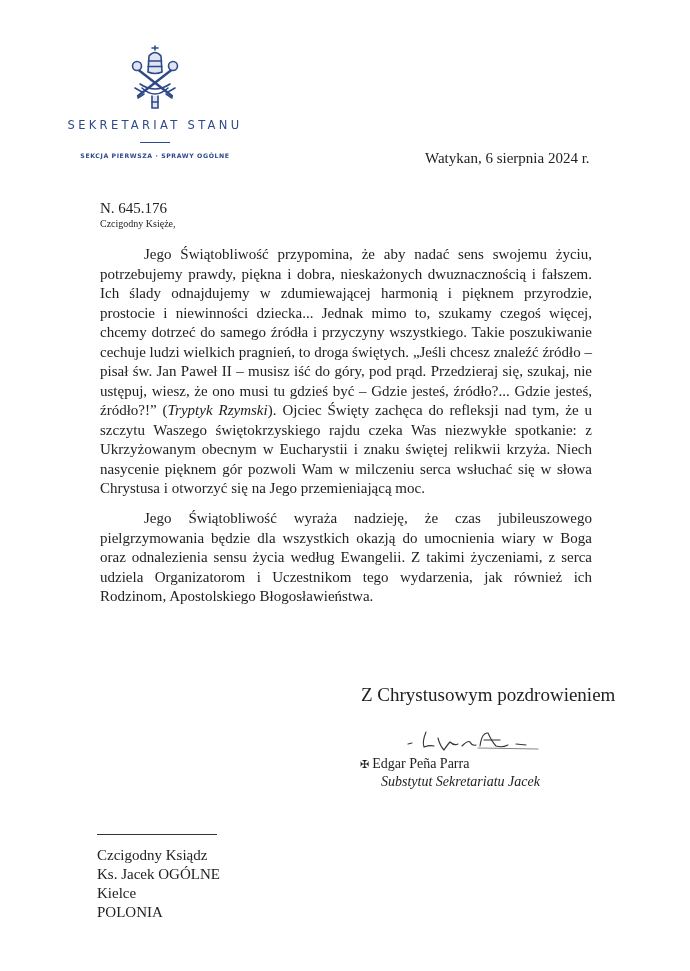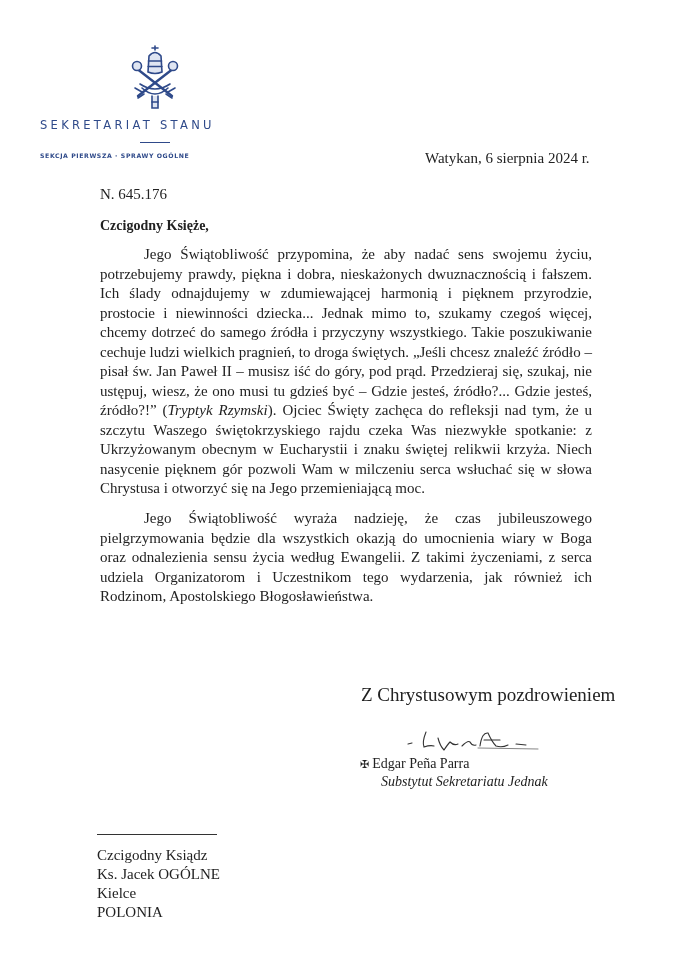--- a/index.html
+++ b/index.html
@@ -1,33 +1,33 @@
 <!DOCTYPE html>
 <html><head>
   <meta charset="utf-8">
   <style>
     html, body { margin: 0; padding: 0; background: #ffffff; }
     body {
       width: 690px; height: 971px; position: relative; overflow: hidden;
       font-family: "Liberation Serif", serif; color: #222222;
     }
-    .letterhead { position: absolute; left: 40px; top: 44px; width: 230px; color: #2f4a8a; }
+    .letterhead { position: absolute; left: 40px; top: 44px; width: 230px; text-align: center; color: #2f4a8a; }
     .crest { display: block; margin: 0 auto; width: 50px; height: 68px; }
     .org-name {
       font-family: "DejaVu Sans", sans-serif; font-size: 11.5px; letter-spacing: 3.3px;
       margin-top: 6px; color: #2f4a8a;
     }
     .lh-rule { width: 30px; height: 1px; background: #2f4a8a; margin: 10px auto 0; }
     .section {
       font-family: "DejaVu Sans", sans-serif; font-size: 6.2px; font-weight: bold; letter-spacing: 0.6px;
       margin-top: 9px; color: #2f4a8a;
     }
     .date { position: absolute; left: 425px; top: 150px; font-size: 15px; }
-    .protocol { position: absolute; left: 100px; top: 186px; font-size: 15px; }
-    .salutation { position: absolute; left: 100px; top: 218px; font-size: 14px; font-weight: bold; }
+    .protocol { position: absolute; left: 100px; top: 200px; font-size: 15px; }
+    .salutation { position: absolute; left: 100px; top: 218px; font-size: 10px; }
     .body-text { position: absolute; left: 100px; top: 245px; width: 492px; font-size: 15px; line-height: 19.5px; }
     .body-text p { margin: 0 0 10.5px 0; text-indent: 44px; text-align: justify; }
     .body-text em { font-style: italic; }
     .closing { position: absolute; left: 361px; top: 684px; font-size: 19px; }
     .signature { position: absolute; left: 404px; top: 728px; width: 140px; height: 26px; }
     .signer { position: absolute; left: 360px; top: 756px; font-size: 14px; }
     .signer .cross { font-size: 11px; margin-right: 3px; }
     .signer-title { position: absolute; left: 381px; top: 774px; font-size: 14px; font-style: italic; }
     .addr-rule { position: absolute; left: 97px; top: 834px; width: 120px; height: 1px; background: #333; }
     .address { position: absolute; left: 97px; top: 846px; font-size: 15px; line-height: 19px; }
@@ -84,21 +84,21 @@
     <path d="M76 18 Q78 4 84 5 Q88 14 92 18 Q98 20 104 17"></path>
     <path d="M80 12 L96 12"></path>
     <path d="M112 16 L122 17"></path>
     <path d="M74 20 L134 21" stroke-width="0.6"></path>
   </g>
 </svg>
 
 <div class="signer">
   <span class="cross">✠</span><span>Edgar Peña Parra</span>
 </div>
-<div class="signer-title">Substytut Sekretariatu Jednak</div>
+<div class="signer-title">Substytut Sekretariatu Jacek</div>
 
 <div class="addr-rule"></div>
 <div class="address">
   <div>Czcigodny Ksiądz</div>
   <div>Ks. Jacek OGÓLNE</div>
   <div>Kielce</div>
   <div>POLONIA</div>
 </div>
 
 </body></html>

